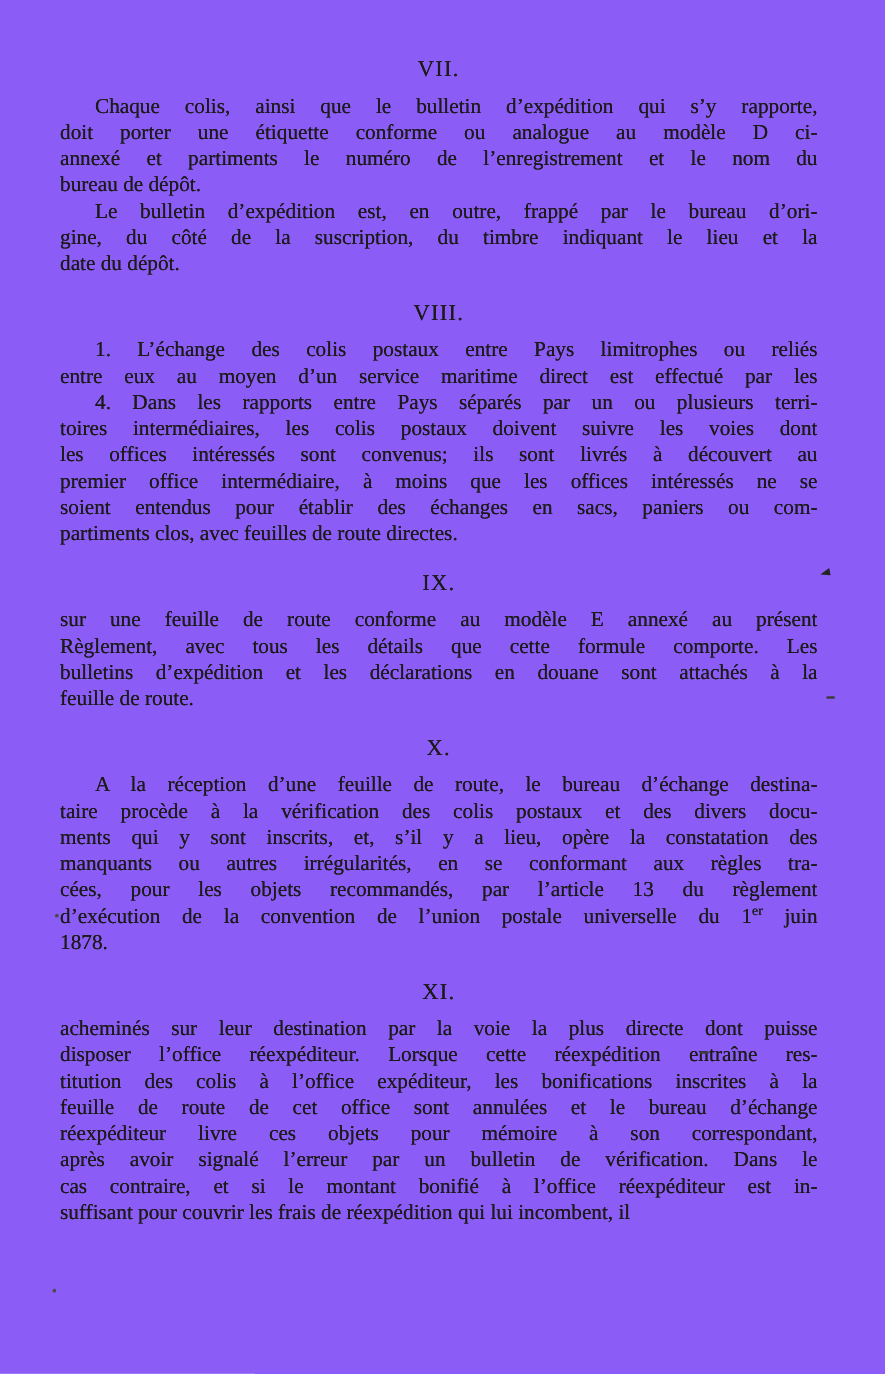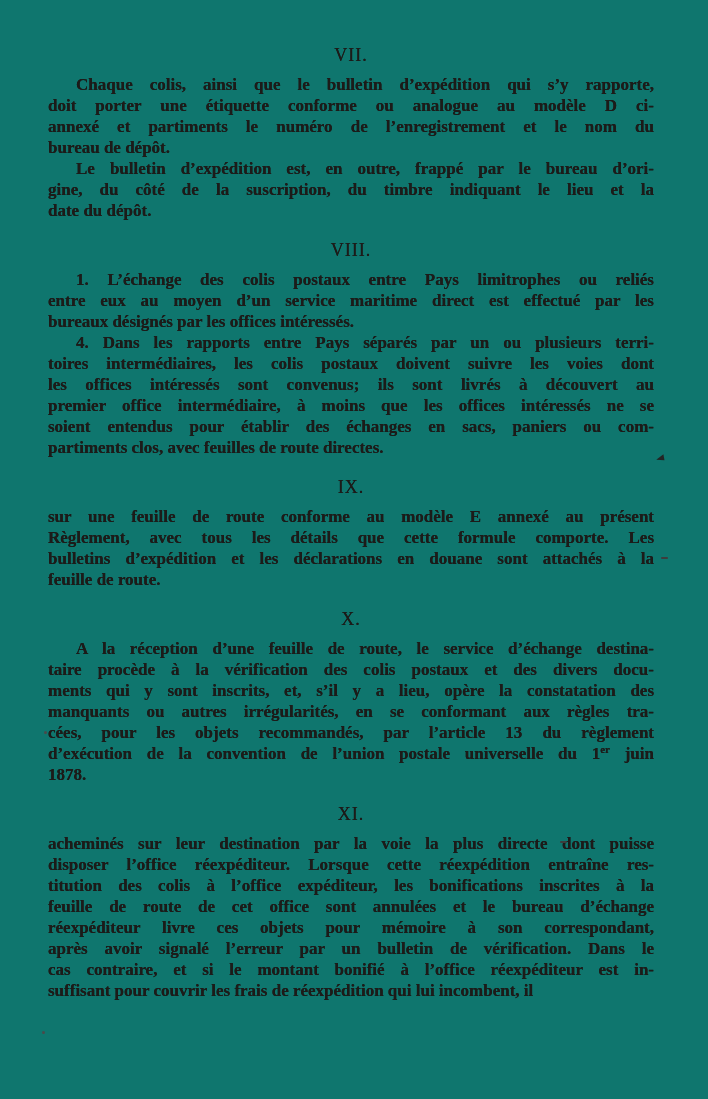--- a/index.html
+++ b/index.html
@@ -13,21 +13,21 @@
     overflow: hidden;
     position: relative;
     font-family: "Liberation Serif", "DejaVu Serif", serif;
     color: #1c1b19;
   }
   .page {
     position: absolute;
     left: 0; top: 0;
     width: 708px;
     height: 1099px;
-    background: #0f766e;
+    background: #8b5cf6;
   }
   .content {
     position: absolute;
     left: 48px;
     top: 44px;
     width: 606px;
   }
   .section-heading {
     text-align: center;
     font-size: 18px;
@@ -41,21 +41,20 @@
     margin-top: 0;
   }
   .line {
     font-size: 17px;
     line-height: 21px;
     height: 21px;
     overflow: hidden;
     text-align: justify;
     text-align-last: justify;
     text-shadow: 0 0 0.4px #1c1b19;
-    font-weight: bold;
   }
   .line.last {
     text-align-last: left;
   }
   .line.indent {
     text-indent: 28px;
   }
   .line sup {
     font-size: 11px;
     line-height: 0;
@@ -100,21 +99,20 @@
           <div class="line indent">Le bulletin d’expédition est, en outre, frappé par le bureau d’ori-</div>
           <div class="line">gine, du côté de la suscription, du timbre indiquant le lieu et la</div>
           <div class="line last">date du dépôt.</div>
         </div>
       </div>
       <div class="section">
         <div class="section-heading">VIII.</div>
         <div>
           <div class="line indent">1. L’échange des colis postaux entre Pays limitrophes ou reliés</div>
           <div class="line">entre eux au moyen d’un service maritime direct est effectué par les</div>
-          <div class="line last">bureaux désignés par les offices intéressés.</div>
         </div>
         <div>
           <div class="line indent">4. Dans les rapports entre Pays séparés par un ou plusieurs terri-</div>
           <div class="line">toires intermédiaires, les colis postaux doivent suivre les voies dont</div>
           <div class="line">les offices intéressés sont convenus; ils sont livrés à découvert au</div>
           <div class="line">premier office intermédiaire, à moins que les offices intéressés ne se</div>
           <div class="line">soient entendus pour établir des échanges en sacs, paniers ou com-</div>
           <div class="line last">partiments clos, avec feuilles de route directes.</div>
         </div>
       </div>
@@ -123,21 +121,21 @@
         <div>
           <div class="line">sur une feuille de route conforme au modèle E annexé au présent</div>
           <div class="line">Règlement, avec tous les détails que cette formule comporte. Les</div>
           <div class="line">bulletins d’expédition et les déclarations en douane sont attachés à la</div>
           <div class="line last">feuille de route.</div>
         </div>
       </div>
       <div class="section">
         <div class="section-heading">X.</div>
         <div>
-          <div class="line indent">A la réception d’une feuille de route, le service d’échange destina-</div>
+          <div class="line indent">A la réception d’une feuille de route, le bureau d’échange destina-</div>
           <div class="line">taire procède à la vérification des colis postaux et des divers docu-</div>
           <div class="line">ments qui y sont inscrits, et, s’il y a lieu, opère la constatation des</div>
           <div class="line">manquants ou autres irrégularités, en se conformant aux règles tra-</div>
           <div class="line">cées, pour les objets recommandés, par l’article 13 du règlement</div>
           <div class="line">d’exécution de la convention de l’union postale universelle du 1<sup>er</sup> juin</div>
           <div class="line last">1878.</div>
         </div>
       </div>
       <div class="section">
         <div class="section-heading">XI.</div>

